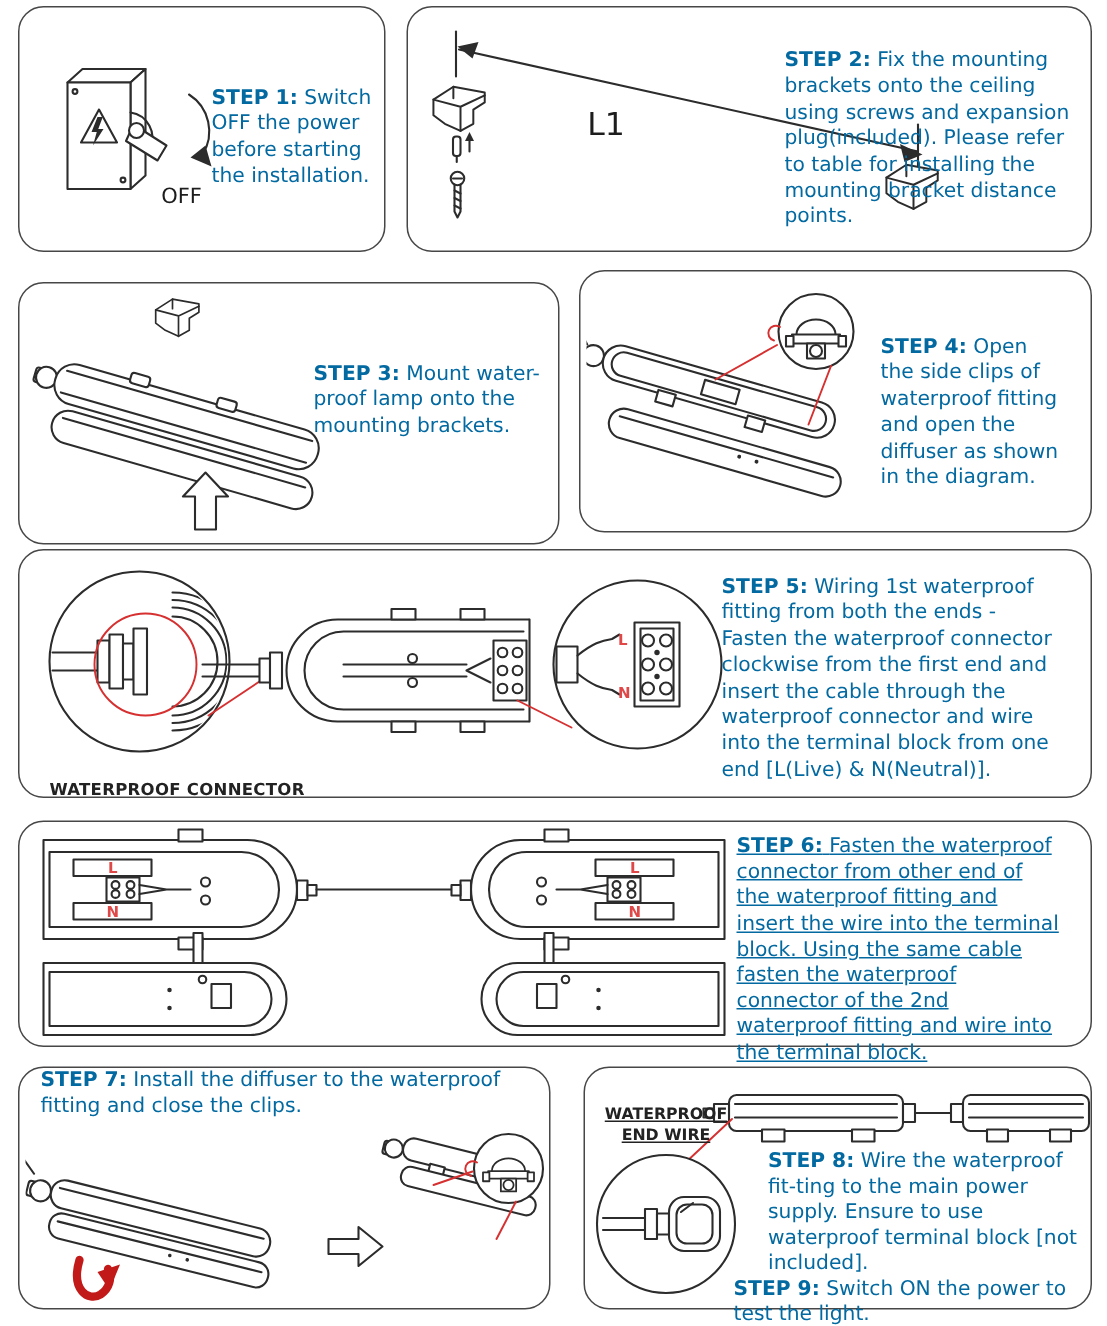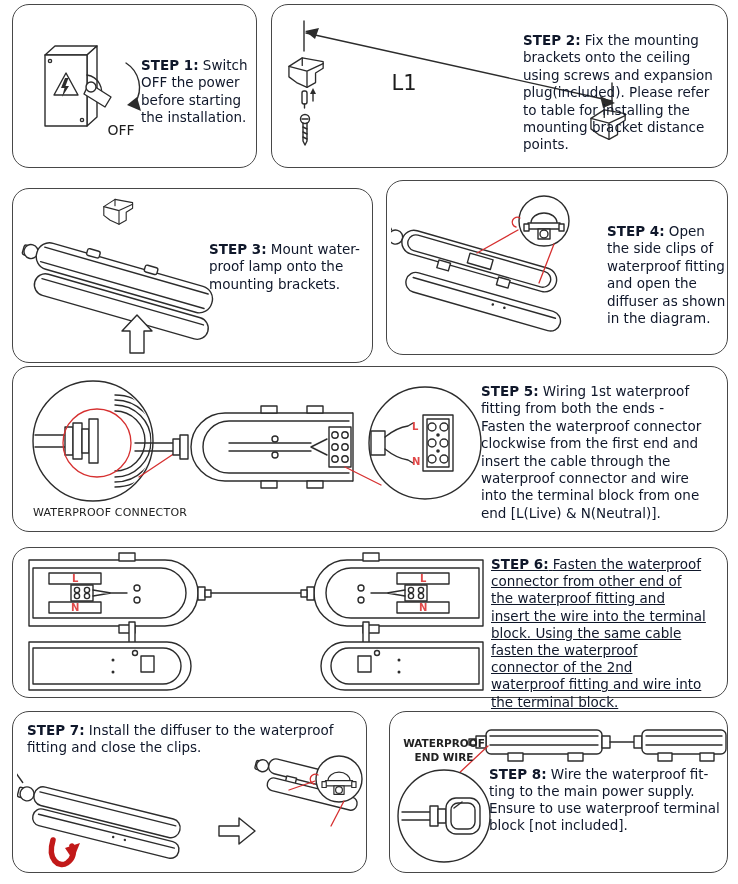--- a/index.html
+++ b/index.html
@@ -1,23 +1,23 @@
 <!DOCTYPE html>
 <html><head>
 <meta charset="utf-8">
 <style>
   html,body{margin:0;padding:0;background:#fff;}
   .page{position:relative;width:738px;height:884px;background:#ffffff;overflow:hidden;
         font-family:"DejaVu Sans","Liberation Sans",sans-serif;color:#1d1d1d;}
   .panel{position:absolute;background:#fff;border:1.5px solid #474747;border-radius:17px;box-sizing:border-box;}
-  .step{position:absolute;font-size:13.5px;line-height:17.4px;color:#0f172a;margin:0;}
+  .step{position:absolute;font-size:13.5px;line-height:17.4px;color:#0369a1;margin:0;}
   .step b{font-weight:bold;}
   .diagram{position:absolute;}
   .minilabel{position:absolute;font-size:11px;color:#222;letter-spacing:0.2px;}
-  .endwire-label{position:absolute;font-size:10.5px;font-weight:600;color:#222;text-align:center;line-height:14px;}
+  .endwire-label{position:absolute;font-size:10.5px;font-weight:600;color:#222;text-align:center;line-height:14px;text-decoration:underline;}
   
   .ln{stroke:#2c2c2c;fill:none;stroke-width:1.4;stroke-linejoin:round;stroke-linecap:round;}
   .wf{fill:#ffffff;stroke:#2c2c2c;stroke-width:1.4;stroke-linejoin:round;}
   .df{fill:#2c2c2c;stroke:none;}
   .rl{stroke:#d63030;fill:none;stroke-width:1.3;stroke-linecap:round;}
   .rf{fill:#c21919;stroke:none;}
   .rt{fill:#e04848;font-weight:bold;font-size:10px;}
   svg text{font-family:"DejaVu Sans","Liberation Sans",sans-serif;}
 </style>
 </head>
@@ -129,21 +129,21 @@
         <rect class="wf" x="-16" y="2" width="32" height="6"></rect>
         <rect class="wf" x="-20" y="3" width="5" height="7"></rect>
         <rect class="wf" x="15" y="3" width="5" height="7"></rect>
         <rect class="wf" x="-6" y="8" width="12" height="10"></rect>
         <circle class="wf" cx="0" cy="13" r="4"></circle>
       </g>
       <path class="rl" d="M125,42 a5,5 0 1 1 4,-9"></path>
       <path class="rl" d="M86,68 L127,45"></path>
       <path class="rl" d="M163,59 L148,98"></path>
     </svg>
-    <p class="step" style="left:200px;top:42px;width:122px;margin-left:20px;">
+    <p class="step" style="left:200px;top:42px;width:122px;">
       <b>STEP 4:</b>
       <span>Open the side clips of waterproof fitting and open the diffuser as shown in the diagram.</span>
     </p>
   </div>
 
   <div class="panel" style="left:12px;top:366px;width:716px;height:166px;">
     <svg class="diagram" style="left:2px;top:2px;" width="710" height="160" viewBox="0 0 710 160">
       <defs>
           <clipPath id="c5">
             <circle cx="78" cy="72" r="58.5"></circle>
@@ -199,21 +199,21 @@
         <circle class="ln" cx="417" cy="74" r="4"></circle>
           <circle class="ln" cx="429" cy="74" r="4"></circle>
         <circle class="ln" cx="417" cy="90" r="4"></circle>
           <circle class="ln" cx="429" cy="90" r="4"></circle>
         <circle class="df" cx="423" cy="66" r="1.8"></circle>
           <circle class="df" cx="423" cy="82" r="1.8"></circle>
         <text class="rt" x="397" y="61">L</text>
         <text class="rt" x="397" y="96">N</text>
       </g>
     </svg>
-    <div class="minilabel" style="left:20px;top:139px;">WATERPROOF CONNECTOR</div>
+    <div class="minilabel" style="left:20px;top:153px;font-weight:bold;">WATERPROOF CONNECTOR</div>
     <p class="step" style="left:468px;top:16px;width:230px;">
       <b>STEP 5:</b>
       <span>Wiring 1st waterproof fitting from both the ends - Fasten the waterproof connector clockwise from the first end and insert the cable through the waterproof connector and wire into the terminal block from one end [L(Live) &amp; N(Neutral)].</span>
     </p>
   </div>
 
   <div class="panel" style="left:12px;top:547px;width:716px;height:151px;">
     <svg class="diagram" style="left:2px;top:2px;" width="710" height="145" viewBox="0 0 710 145">
       <g>
         <path class="wf" d="M14,10 L150,10 A33,33 0 0 1 150,76 L14,76 Z"></path>
@@ -275,21 +275,21 @@
           <circle class="df" cx="384" cy="122" r="1.5"></circle>
       </g>
     </svg>
     <p class="step" style="left:478px;top:8px;width:215px;line-height:17.2px;text-decoration:underline;">
       <b>STEP 6:</b>
       <span>Fasten the waterproof connector from other end of the waterproof fitting and insert the wire into the terminal block. Using the same cable fasten the waterproof connector of the 2nd waterproof fitting and wire into the terminal block.</span>
     </p>
   </div>
 
   <div class="panel" style="left:12px;top:711px;width:355px;height:162px;">
-    <p class="step" style="left:14px;top:10px;width:330px;">
+    <p class="step" style="left:14px;top:0;width:330px;">
       <b>STEP 7:</b>
       <span>Install the diffuser to the waterproof fitting and close the clips.</span>
     </p>
     <svg class="diagram" style="left:4px;top:40px;" width="348" height="120" viewBox="0 0 348 120">
       <g transform="translate(12,30) rotate(14)">
         <path class="ln" d="M-6,2 L-20,-10"></path>
         <rect class="wf" x="-8" y="7" width="7" height="10" rx="2"></rect>
         <circle class="wf" cx="1" cy="12" r="7"></circle>
         <rect class="wf" x="8" y="1" width="150" height="19" rx="9"></rect>
         <path class="ln" d="M13,7 H153"></path>
@@ -347,20 +347,24 @@
         <path class="ln" d="M10,98 H38 M10,106 H38"></path>
         <rect class="wf" x="38" y="92" width="8" height="20"></rect>
         <rect class="wf" x="46" y="95" width="8" height="14"></rect>
         <rect class="wf" x="54" y="84" width="34" height="36" rx="10"></rect>
         <rect class="ln" x="59" y="89" width="24" height="26" rx="7"></rect>
         <path class="ln" d="M62,94 l8,-6"></path>
       </g>
     </svg>
     <div class="endwire-label" style="left:8px;top:24px;width:92px;">WATERPROOF END WIRE</div>
     <div style="position:absolute;left:99px;top:54px;width:240px;">
-      <p class="step" style="position:static;line-height:17px;">
+      <p class="step" style="position:static;line-height:17px;margin-left:23px;">
         <b>STEP 8:</b>
         <span>Wire the waterproof fit-ting to the main power supply. Ensure to use waterproof terminal block [not included].</span>
       </p>
+      <p class="step" style="position:static;line-height:17px;">
+        <b>STEP 9:</b>
+        <span>Switch ON the power to test the light.</span>
+      </p>
     </div>
   </div>
 
 </div>
 
 </body></html>

